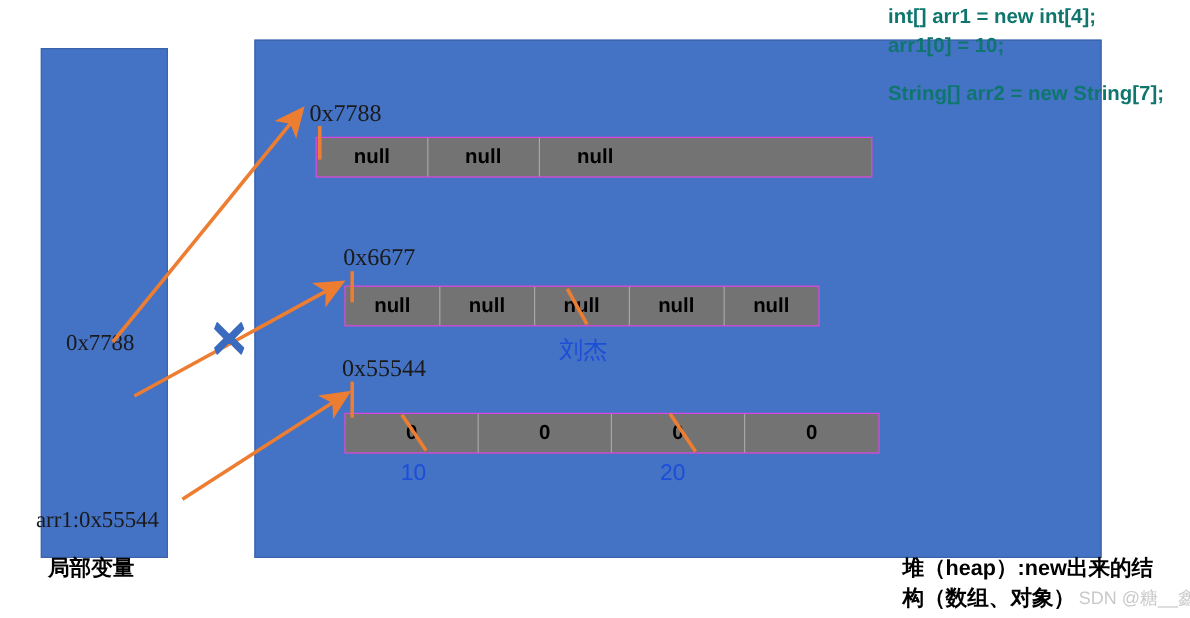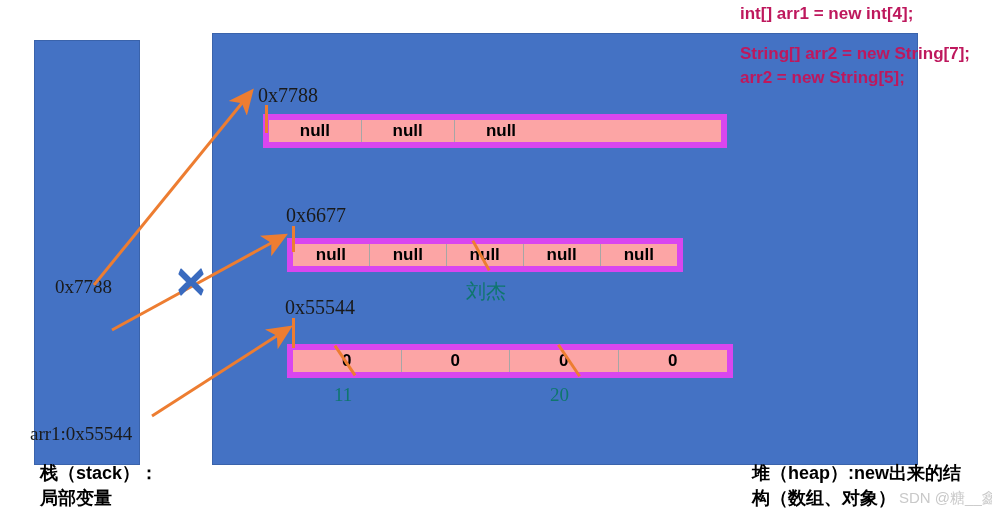--- a/index.html
+++ b/index.html
@@ -36,22 +36,22 @@
     z-index: 6;
   }
   #stack-val-7788 { left: 55px;  top: 276px; }
   #stack-var-arr2 { left: 22px;  top: 311px; }
   #stack-var-arr1 { left: 30px;  top: 423px; font-family: Liberation Serif, serif; }
 
   
   .array {
     position: absolute;
     display: flex;
-    background: #fca5a5;
-    border: 6px solid #d946ef;
+    background: #737373;
+    border: 1px solid #d946ef;
     box-sizing: border-box;
     z-index: 5;
   }
   .cell {
     display: flex;
     align-items: center;
     justify-content: center;
     font-family: "Liberation Sans", sans-serif;
     font-weight: bold;
     font-size: 17px;
@@ -90,22 +90,22 @@
     background: #ED7D31;
     z-index: 7;
   }
   #tick-7788  { left: 265px; top: 105px; height: 28px; }
   #tick-6677  { left: 292px; top: 226px; height: 26px; }
   #tick-55544 { left: 292px; top: 318px; height: 30px; }
 
   
   .value-note {
     position: absolute;
-    color: #0f766e;
-    font-family: Liberation Serif, serif;
+    color: #1d4ed8;
+    font-family: Liberation Sans, sans-serif;
     font-size: 19px;
     white-space: nowrap;
     z-index: 7;
   }
   #note-liujie { left: 466px; top: 278px; font-size: 20px; }
   #note-10     { left: 334px; top: 384px; }
   #note-20     { left: 550px; top: 384px; }
 
   
   .strike {
@@ -140,21 +140,21 @@
 
   
   #code-block {
     position: absolute;
     left: 740px;
     top: 2px;
     z-index: 12;
     font-family: "Liberation Sans", sans-serif;
     font-weight: bold;
     font-size: 17px;
-    color: #be185d;
+    color: #0f766e;
     line-height: 24px;
     white-space: nowrap;
   }
   #code-block .blank { height: 16px; }
 
   
   .caption {
     position: absolute;
     color: #000000;
     font-family: "Liberation Sans", sans-serif;
@@ -212,21 +212,21 @@
   <div class="addr-label" id="addr-55544">0x55544</div>
   <div class="addr-tick" id="tick-55544"></div>
   <div class="array" id="array-arr1">
     <div class="cell">0</div>
     <div class="cell">0</div>
     <div class="cell">0</div>
     <div class="cell">0</div>
   </div>
   <div class="strike" id="strike-arr1-cell0"></div>
   <div class="strike" id="strike-arr1-cell2"></div>
-  <div class="value-note" id="note-10">11</div>
+  <div class="value-note" id="note-10">10</div>
   <div class="value-note" id="note-20">20</div>
 
   <svg id="arrows" viewBox="0 0 992 515">
     <defs>
       <marker id="ah" markerWidth="9" markerHeight="9" refX="7" refY="4.5" orient="auto" markerUnits="strokeWidth">
         <path d="M0,0.6 L8.5,4.5 L0,8.4 L2.2,4.5 Z" fill="#ED7D31"></path>
       </marker>
     </defs>
 
     <line x1="94" y1="285" x2="251" y2="92" stroke="#ED7D31" stroke-width="3" marker-end="url(#ah)"></line>
@@ -235,27 +235,26 @@
 
     <line x1="152" y1="416" x2="289" y2="328" stroke="#ED7D31" stroke-width="3" marker-end="url(#ah)"></line>
   </svg>
 
   <svg id="x-mark" viewBox="0 0 26 30">
     <path d="M3,2 L13,12 L23,2 L25,7 L17,15 L25,23 L23,28 L13,18 L3,28 L1,23 L9,15 L1,7 Z" fill="#3a6bbf" stroke="#3a6bbf" stroke-width="1.2" stroke-linejoin="round"></path>
   </svg>
 
   <div id="code-block">
     <div>int[] arr1 = new int[4];</div>
+    <div>arr1[0] = 10;</div>
     <div class="blank"></div>
     <div>String[] arr2 = new String[7];</div>
-    <div> arr2 = new String[5];</div>
   </div>
 
   <div class="caption" id="caption-stack">
-    <div>栈（stack）：</div>
     <div>局部变量</div>
   </div>
   <div class="caption" id="caption-heap">
     <div>堆（heap）:new出来的结</div>
     <div>构（数组、对象）</div>
   </div>
 
   <div id="watermark">SDN @糖__鑫</div>
 
 </div>

